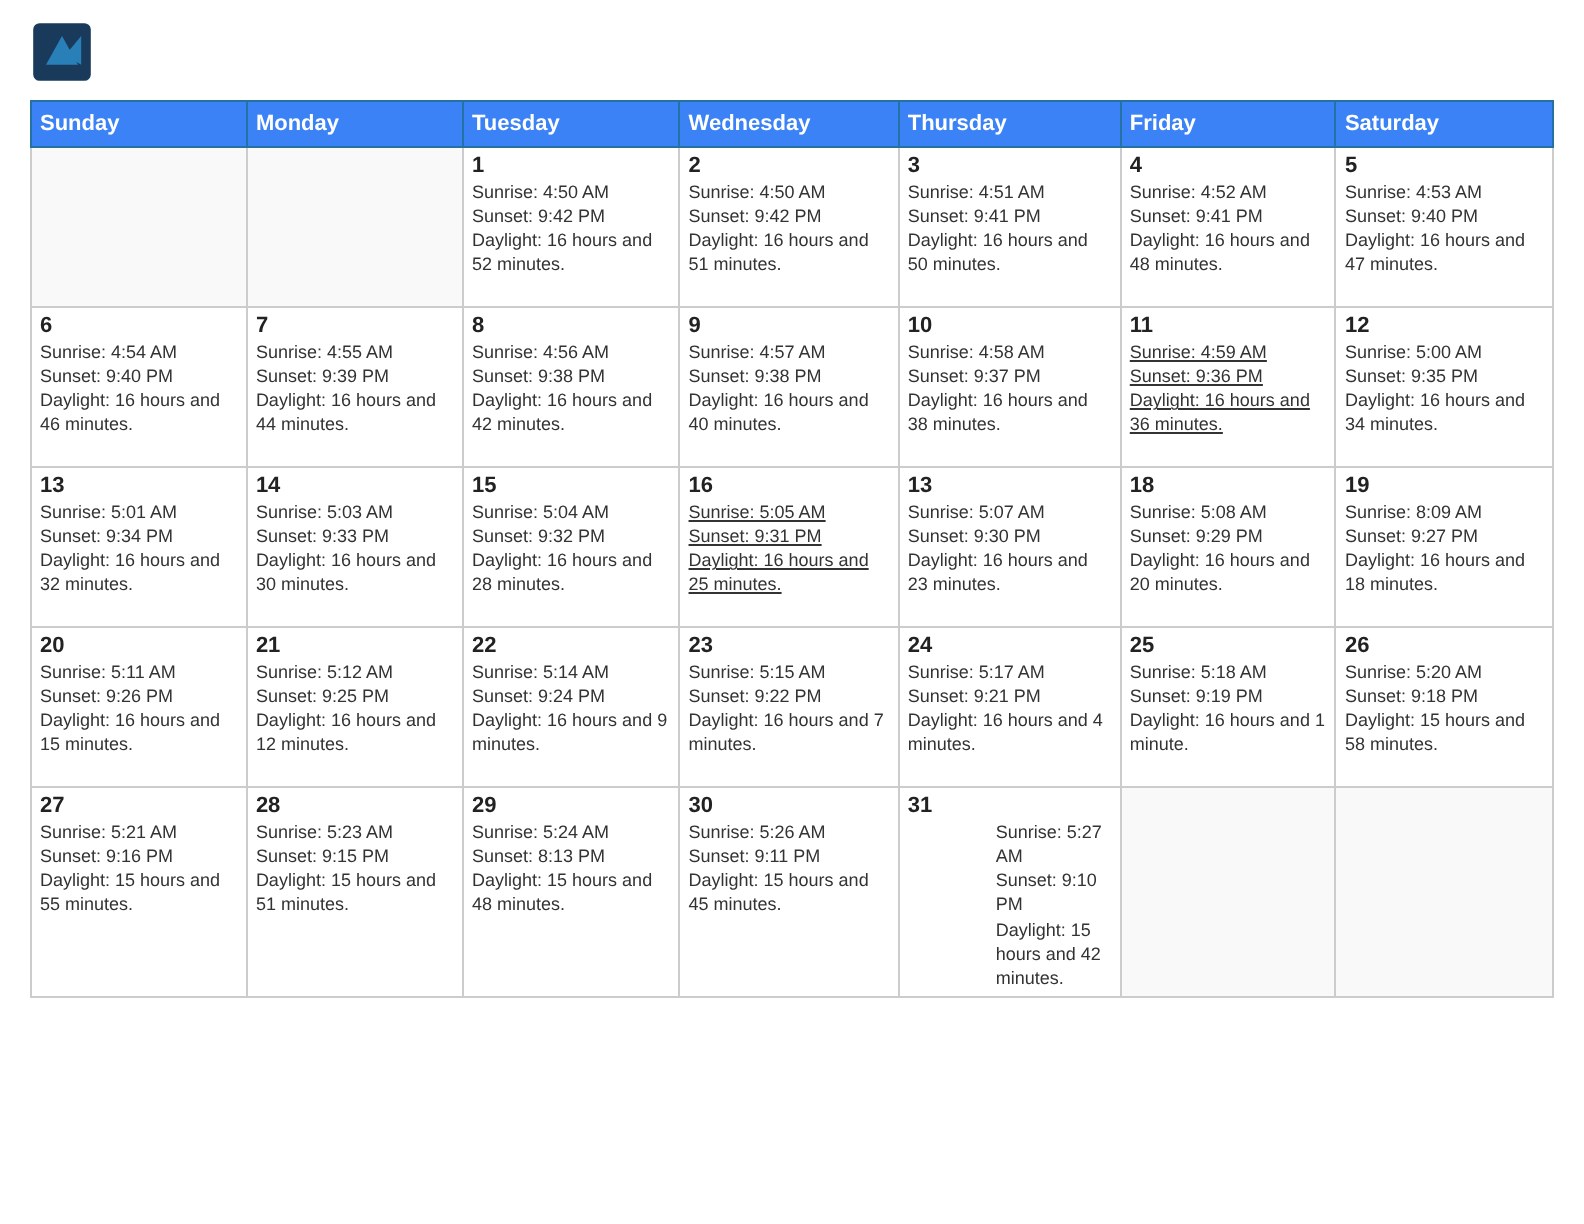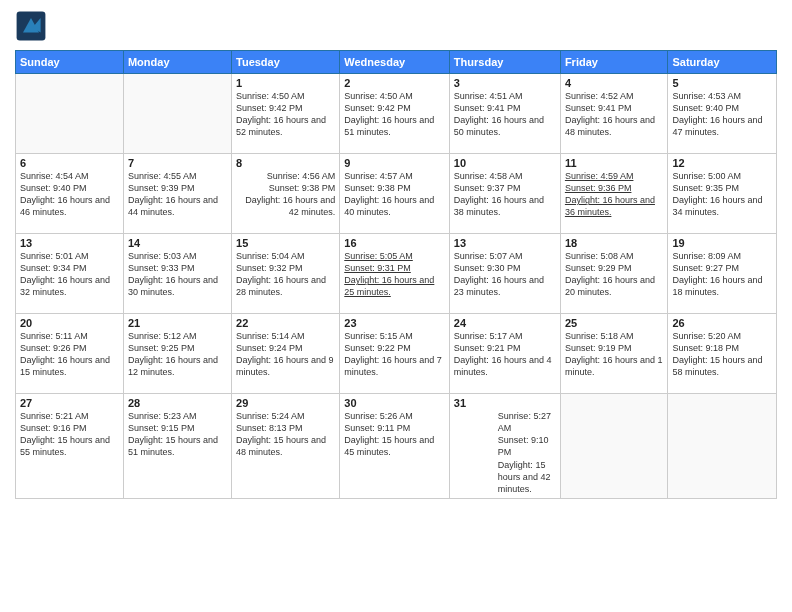--- a/index.html
+++ b/index.html
@@ -169,21 +169,21 @@
 Daylight: 16 hours and 46 minutes.</div>
           </td>
           <td>
             <span class="day-num">7</span>
             <div class="day-info" style="white-space: pre-line;">Sunrise: 4:55 AM
 Sunset: 9:39 PM
 Daylight: 16 hours and 44 minutes.</div>
           </td>
           <td>
             <span class="day-num">8</span>
-            <div class="day-info" style="white-space: pre-line; text-align: right;">Sunrise: 4:56 AM
+            <div class="day-info" style="white-space: pre-line;">Sunrise: 4:56 AM
 Sunset: 9:38 PM
 Daylight: 16 hours and 42 minutes.</div>
           </td>
           <td>
             <span class="day-num">9</span>
             <div class="day-info" style="white-space: pre-line;">Sunrise: 4:57 AM
 Sunset: 9:38 PM
 Daylight: 16 hours and 40 minutes.</div>
           </td>
           <td>

